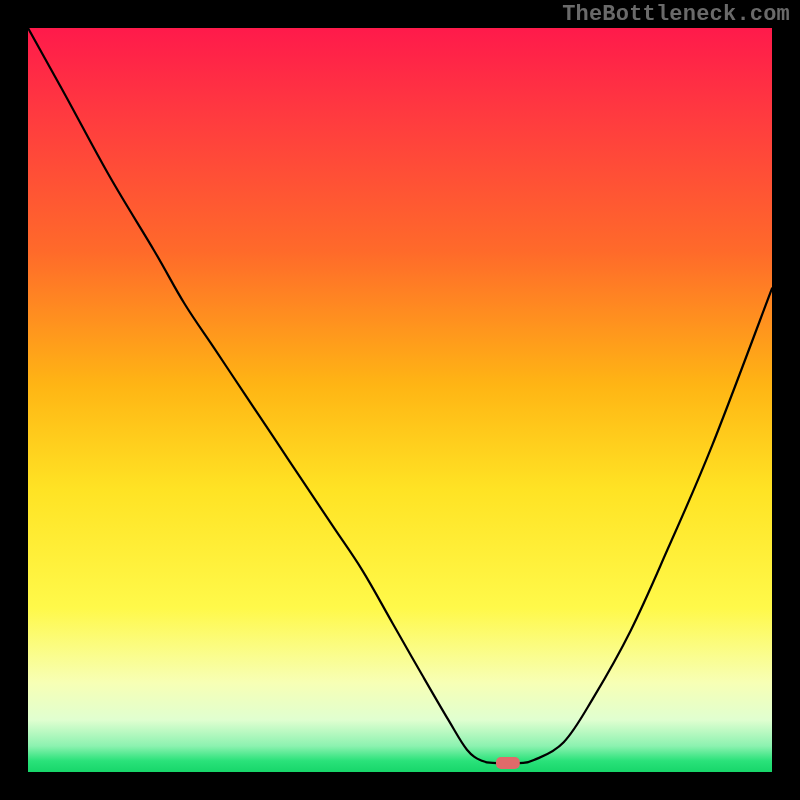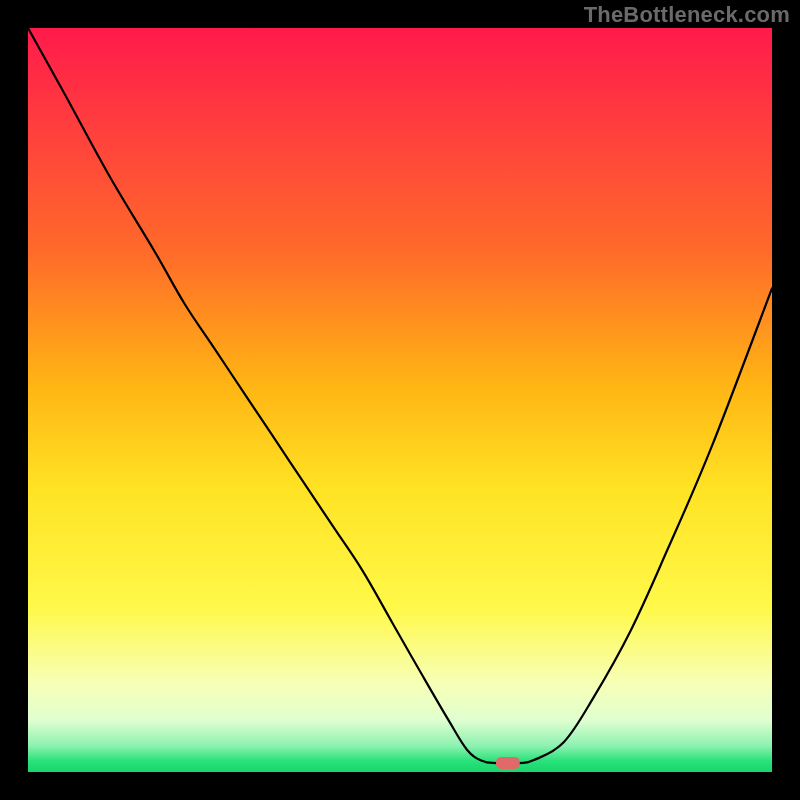--- a/index.html
+++ b/index.html
@@ -9,20 +9,21 @@
     height: 800px;
     background: #000;
     overflow: hidden;
     font-family: Arial, Helvetica, sans-serif;
   }
   .frame {
     position: relative;
     width: 800px;
     height: 800px;
     background: #000;
+    font-family: Liberation Mono, monospace;
   }
   .watermark {
     position: absolute;
     top: 2px;
     right: 10px;
     color: #6a6a6a;
     font-size: 22px;
     font-weight: 600;
     letter-spacing: 0.2px;
     z-index: 5;

